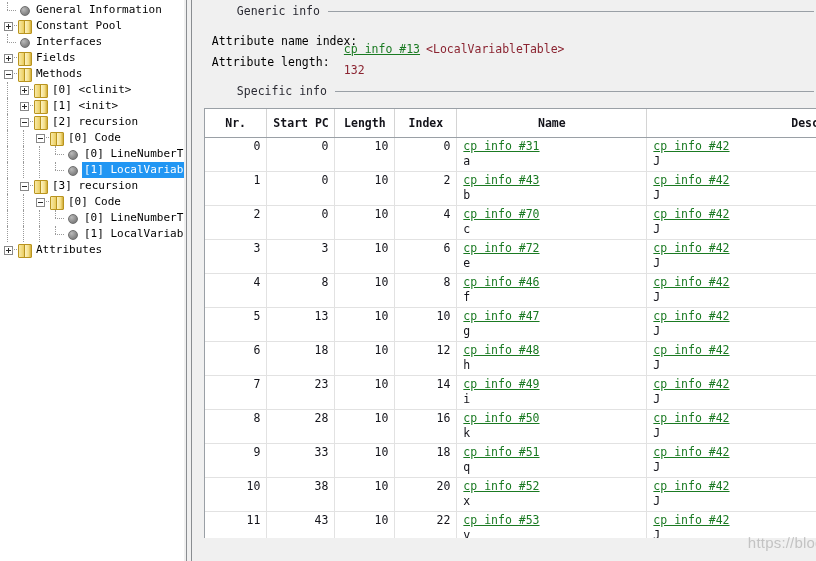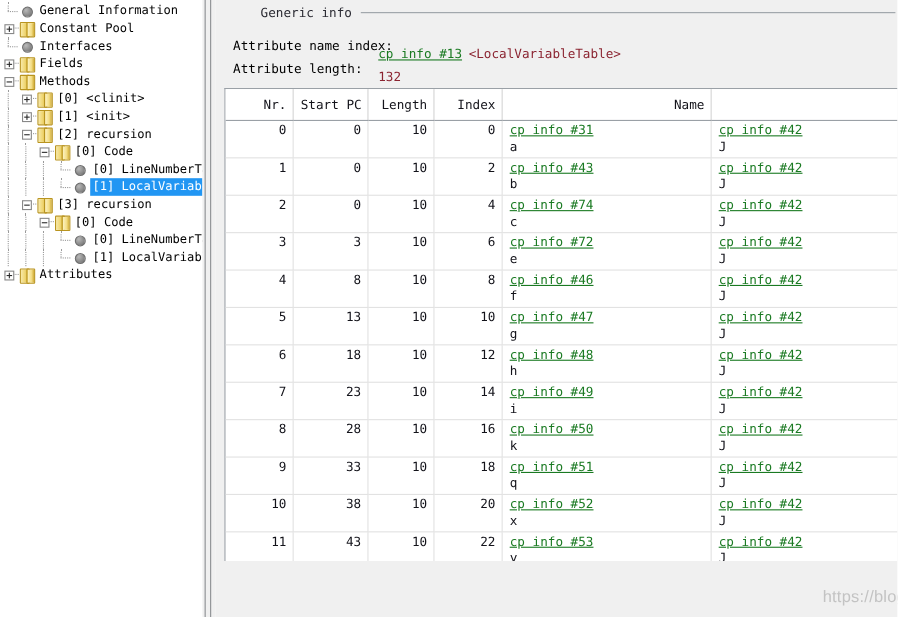--- a/index.html
+++ b/index.html
@@ -146,22 +146,22 @@
     height: 430px;
     overflow: hidden;
     position: relative;
   }
   table.lvt { border-collapse: collapse; width: 800px; table-layout: fixed; font-size: 11.5px; }
   table.lvt thead th {
     height: 28px;
     background: #ffffff;
     border-right: 1px solid #d4d4d4;
     border-bottom: 1px solid #9aa0a6;
-    font-weight: normal;
-    text-align: right;
+    font-weight: bold;
+    text-align: center;
     padding: 0 6px;
     color: #13131a;
     white-space: nowrap;
     vertical-align: middle;
   }
   table.lvt tbody td {
     border-right: 1px solid #e2e2e2;
     border-bottom: 1px solid #e2e2e2;
     padding: 1px 6px 2px 6px;
     vertical-align: top;
@@ -338,20 +338,26 @@
           </div>
           <div class="kv-row">
             <span class="kv-key">Attribute length:</span>
             <span class="kv-val">
               <span class="maroon">132</span>
             </span>
           </div>
         </div>
     </div>
 
+    <div class="groupbox" style="margin-top:6px;">
+      <div class="group-title-row">
+        <span class="group-title">Specific info</span>
+        <span class="group-rule"></span>
+      </div>
+    </div>
 
     <div id="table-wrap">
       <table class="lvt">
         <colgroup>
           <col class="colw-nr">
             <col class="colw-pc">
             <col class="colw-len">
           <col class="colw-idx">
             <col class="colw-name">
             <col class="colw-desc">
@@ -394,21 +400,21 @@
                 <div class="cell-line1"><span class="cplink">cp info #42</span></div>
                 <div class="cell-line2">J</div>
               </td>
             </tr>
             <tr>
               <td class="num">2</td>
               <td class="num">0</td>
               <td class="num">10</td>
               <td class="num">4</td>
               <td>
-                <div class="cell-line1"><span class="cplink">cp info #74</span></div>
+                <div class="cell-line1"><span class="cplink">cp info #70</span></div>
                 <div class="cell-line2">c</div>
               </td>
               <td>
                 <div class="cell-line1"><span class="cplink">cp info #42</span></div>
                 <div class="cell-line2">J</div>
               </td>
             </tr>
             <tr>
               <td class="num">3</td>
               <td class="num">3</td>

